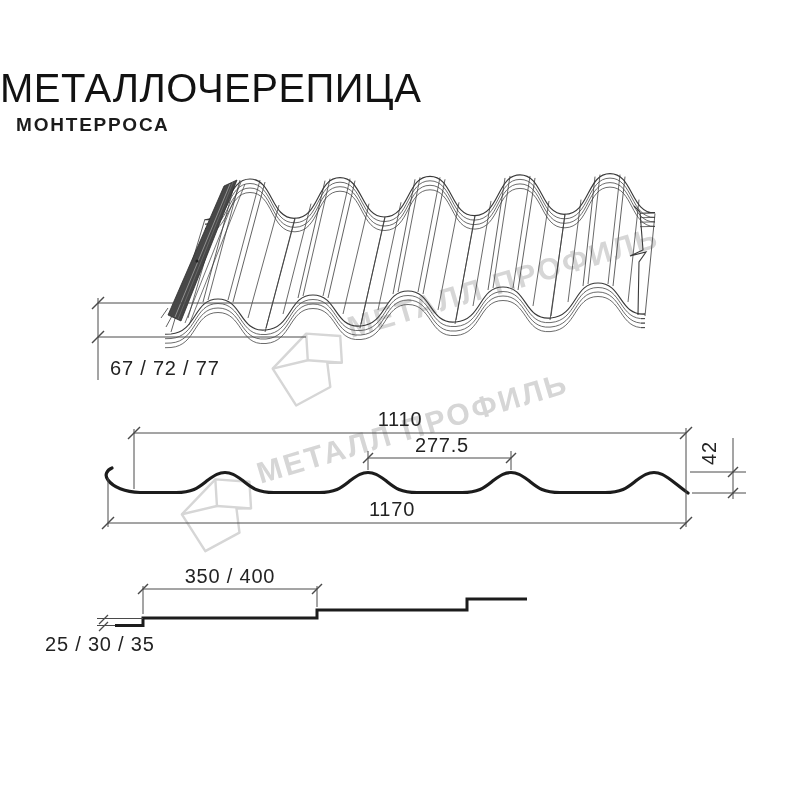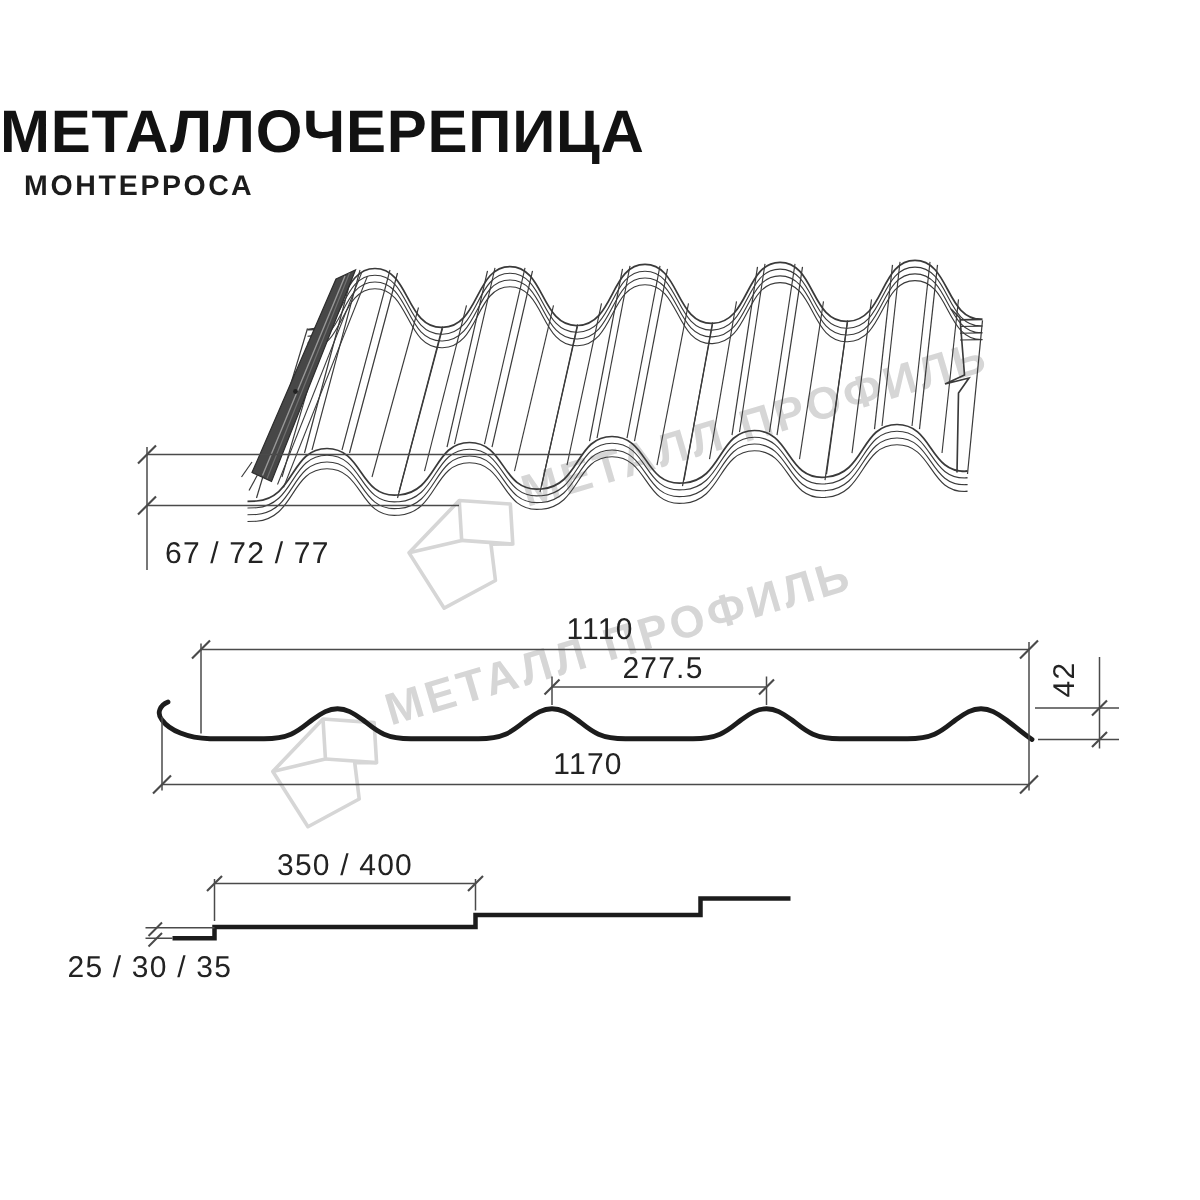--- a/index.html
+++ b/index.html
@@ -1,19 +1,19 @@
 <!DOCTYPE html>
 <html><head>
 <meta charset="utf-8">
 <style>
   html,body{margin:0;padding:0;background:#ffffff;}
   .page{position:relative;width:800px;height:800px;background:#ffffff;overflow:hidden;
         font-family:"Liberation Sans", sans-serif;}
   .main-title{margin:0;position:absolute;top:66px;left:0;width:800px;
-      font-size:40px;font-weight:700;letter-spacing:0.5px;color:#121212;}
+      font-size:40px;font-weight:400;letter-spacing:0.5px;color:#121212;}
   .sub-title{margin:0;position:absolute;top:114px;left:0;width:800px;
       font-size:19px;font-weight:600;letter-spacing:1.8px;color:#1c1c1c;padding-left:16px;}
   svg.drawing{position:absolute;left:0;top:0;}
   .dim-text{font-family:"Liberation Sans", sans-serif;font-size:20px;letter-spacing:0.8px;fill:#232323;}
   .wm-text{font-family:"Liberation Sans", sans-serif;font-size:30px;font-weight:700;letter-spacing:2.5px;}
 </style>
 </head>
 <body>
 
 <div class="page">

